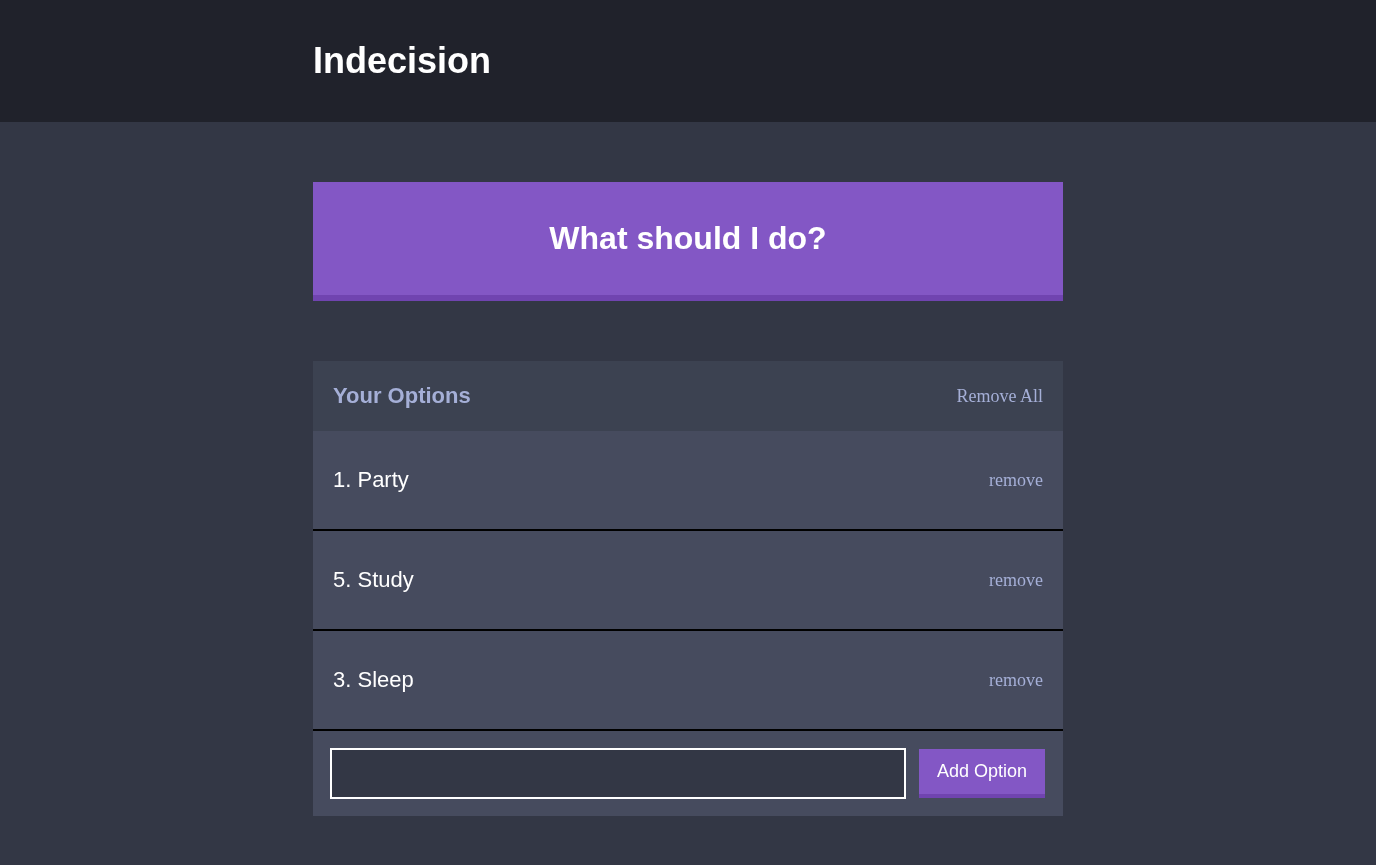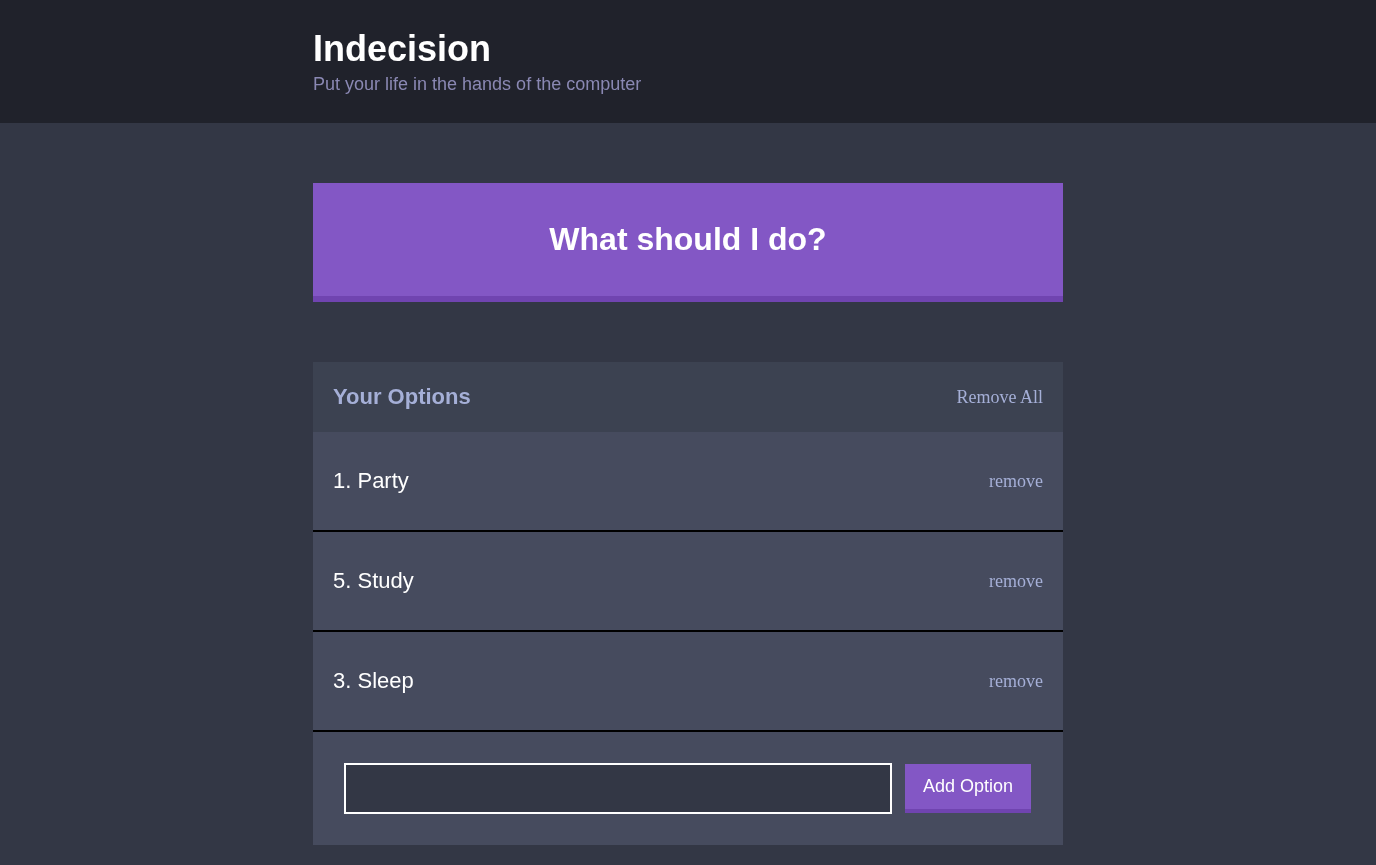--- a/index.html
+++ b/index.html
@@ -11,21 +11,21 @@
       font-family: -apple-system, BlinkMacSystemFont, "Segoe UI", Helvetica, Arial, sans-serif;
       background: #333745;
       min-height: 865px;
     }
     .header {
       background: #20222b;
       padding: 24px 0;
     }
     .container {
       max-width: 750px;
-      margin: 4px auto;
+      margin: 16px auto;
     }
     .header h1 {
       color: #ffffff;
       font-size: 36px;
       font-weight: 700;
     }
     .header .subtitle {
       color: #8a88b3;
       font-size: 18px;
       margin-top: 4px;
@@ -79,21 +79,21 @@
     .option:last-of-type {
       border-bottom: none;
     }
     .option-text {
       color: #ffffff;
       font-size: 22px;
       font-weight: 400;
     }
     .add-option {
       display: flex;
-      padding: 32px;
+      padding: 18px;
       gap: 14px;
     }
     .add-option-input {
       flex: 1;
       background: #333745;
       border: 1px solid #2a2d3a;
       outline: 2px solid #ffffff;
       outline-offset: -1px;
       padding: 12px 14px;
       color: #ffffff;
@@ -110,21 +110,20 @@
       cursor: pointer;
       font-family: inherit;
     }
   </style>
 </head>
 <body>
 
 <div class="header">
   <div class="container">
     <h1>Indecision</h1>
-    <p class="subtitle">Put your life in the hands of the computer</p>
   </div>
 </div>
 
 <div class="container">
   <button class="big-button">What should I do?</button>
 
   <div class="widget">
     <div class="widget-header">
       <span class="widget-header-title">Your Options</span>
       <button class="button-link">Remove All</button>

